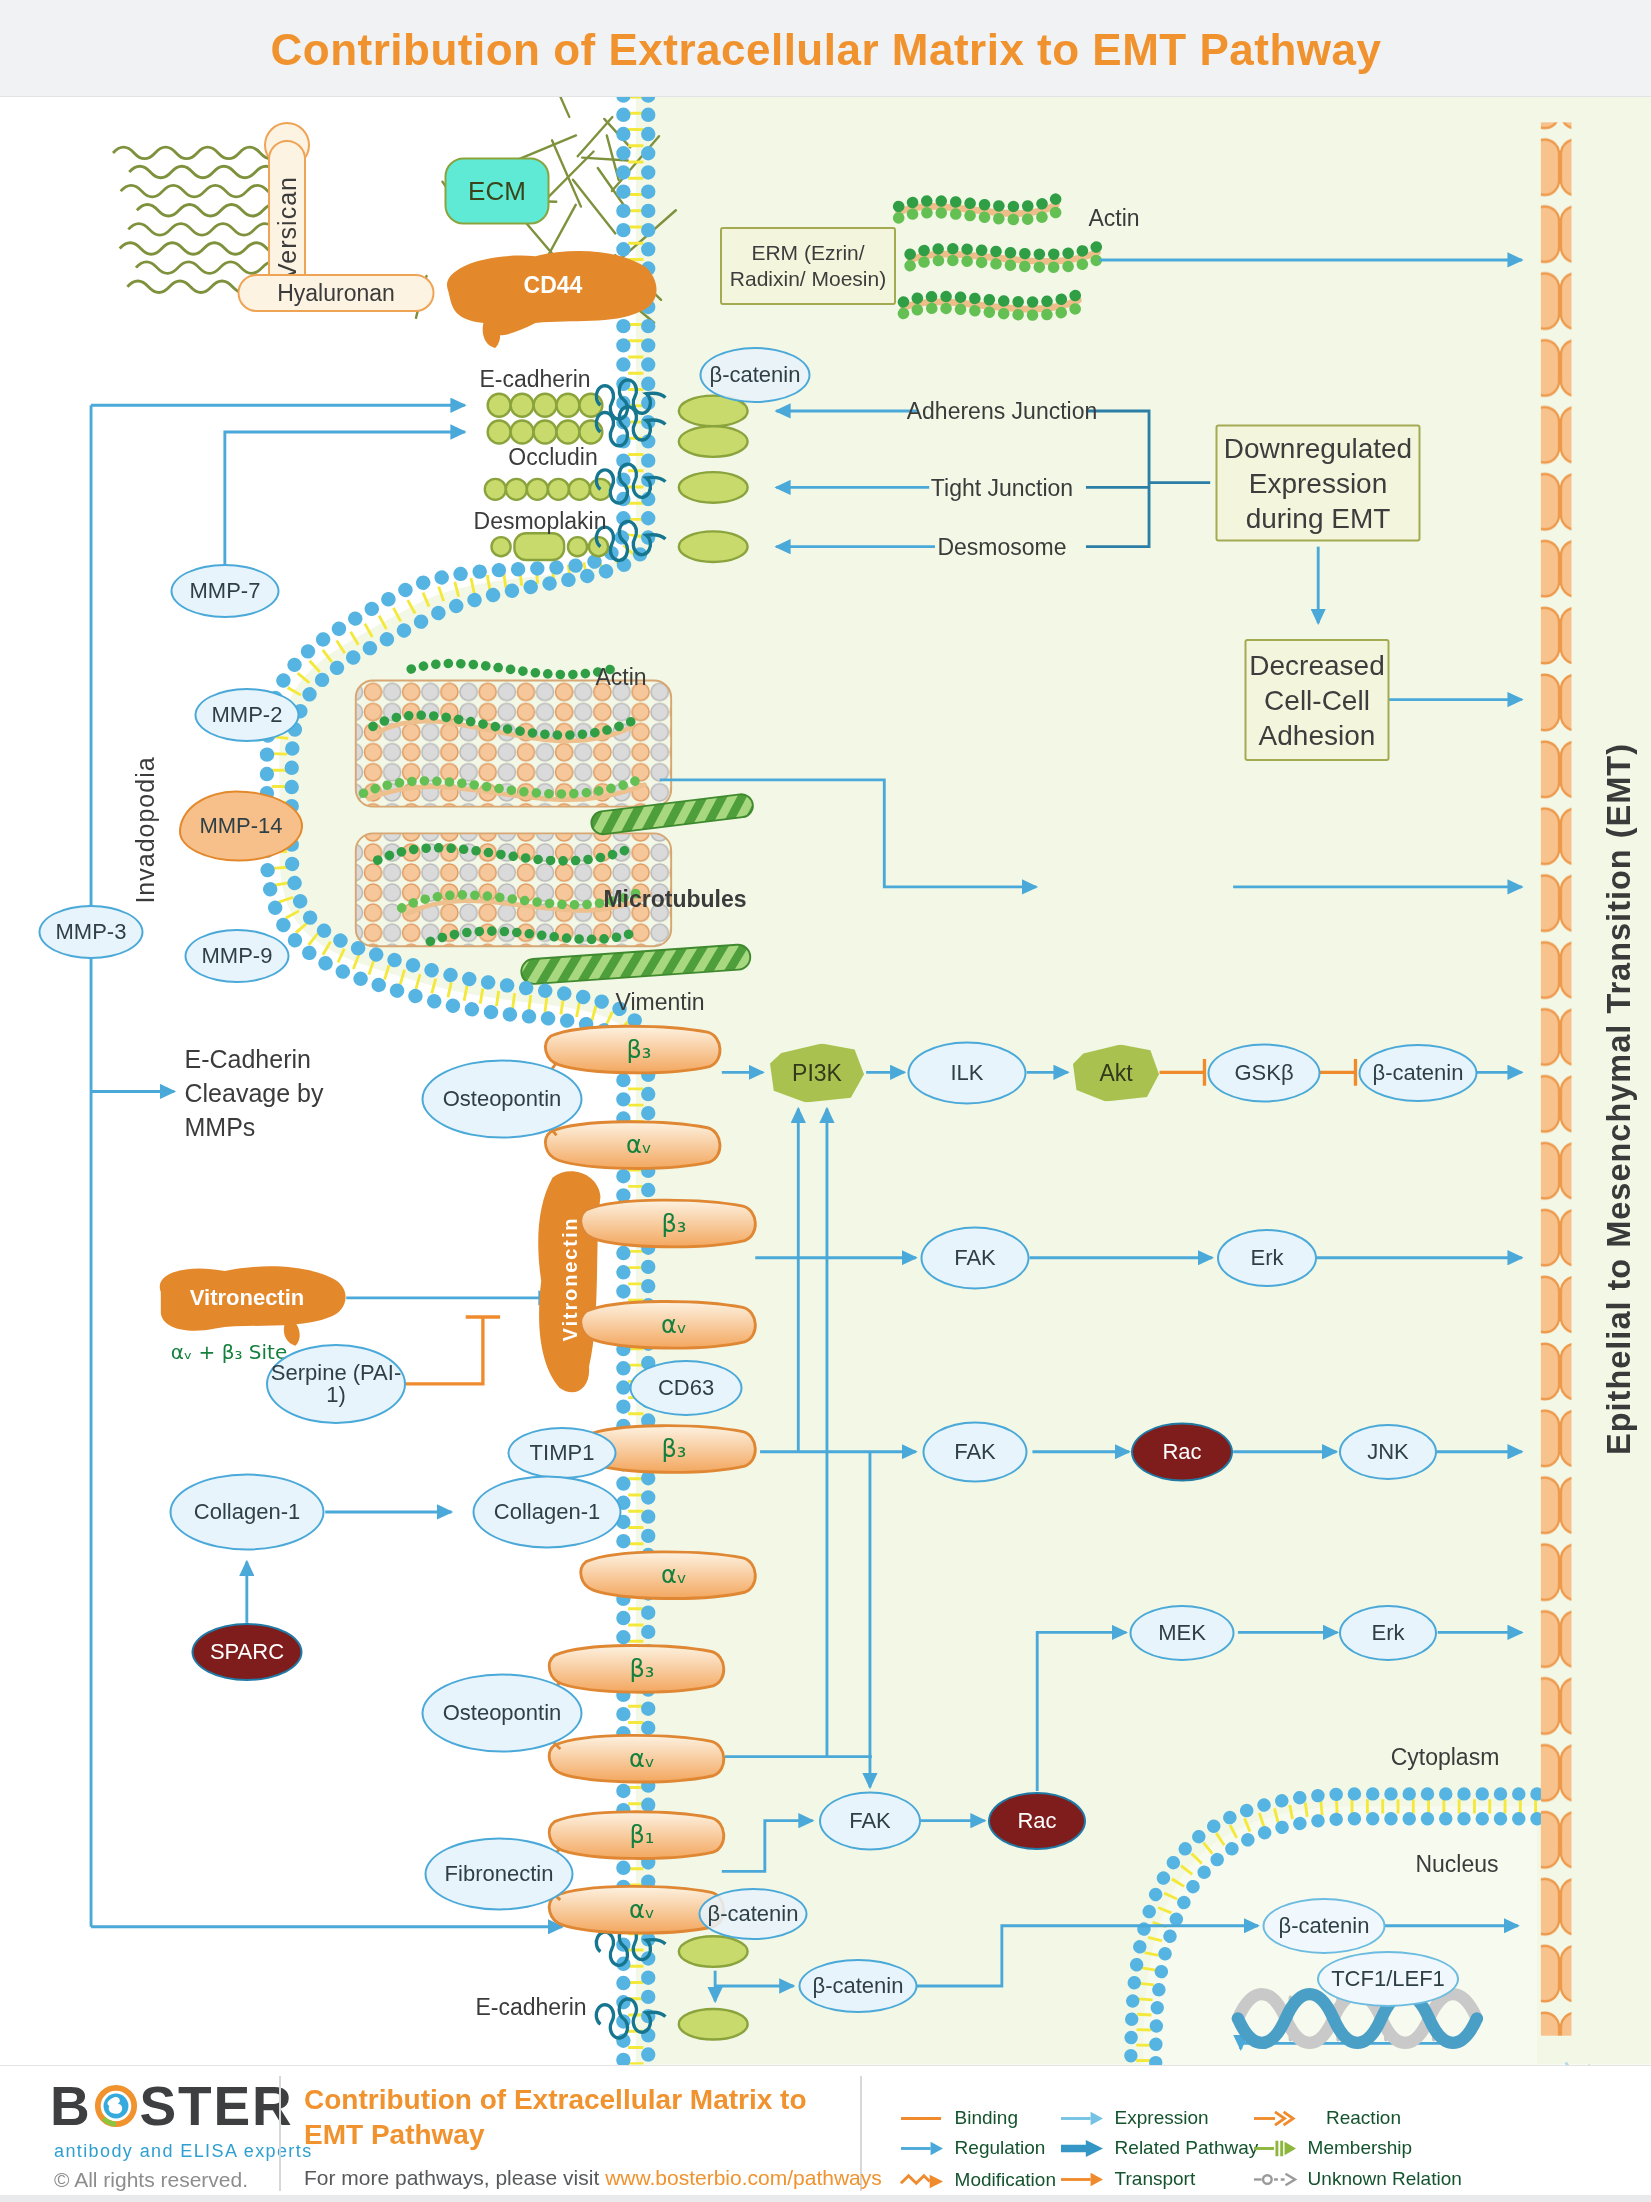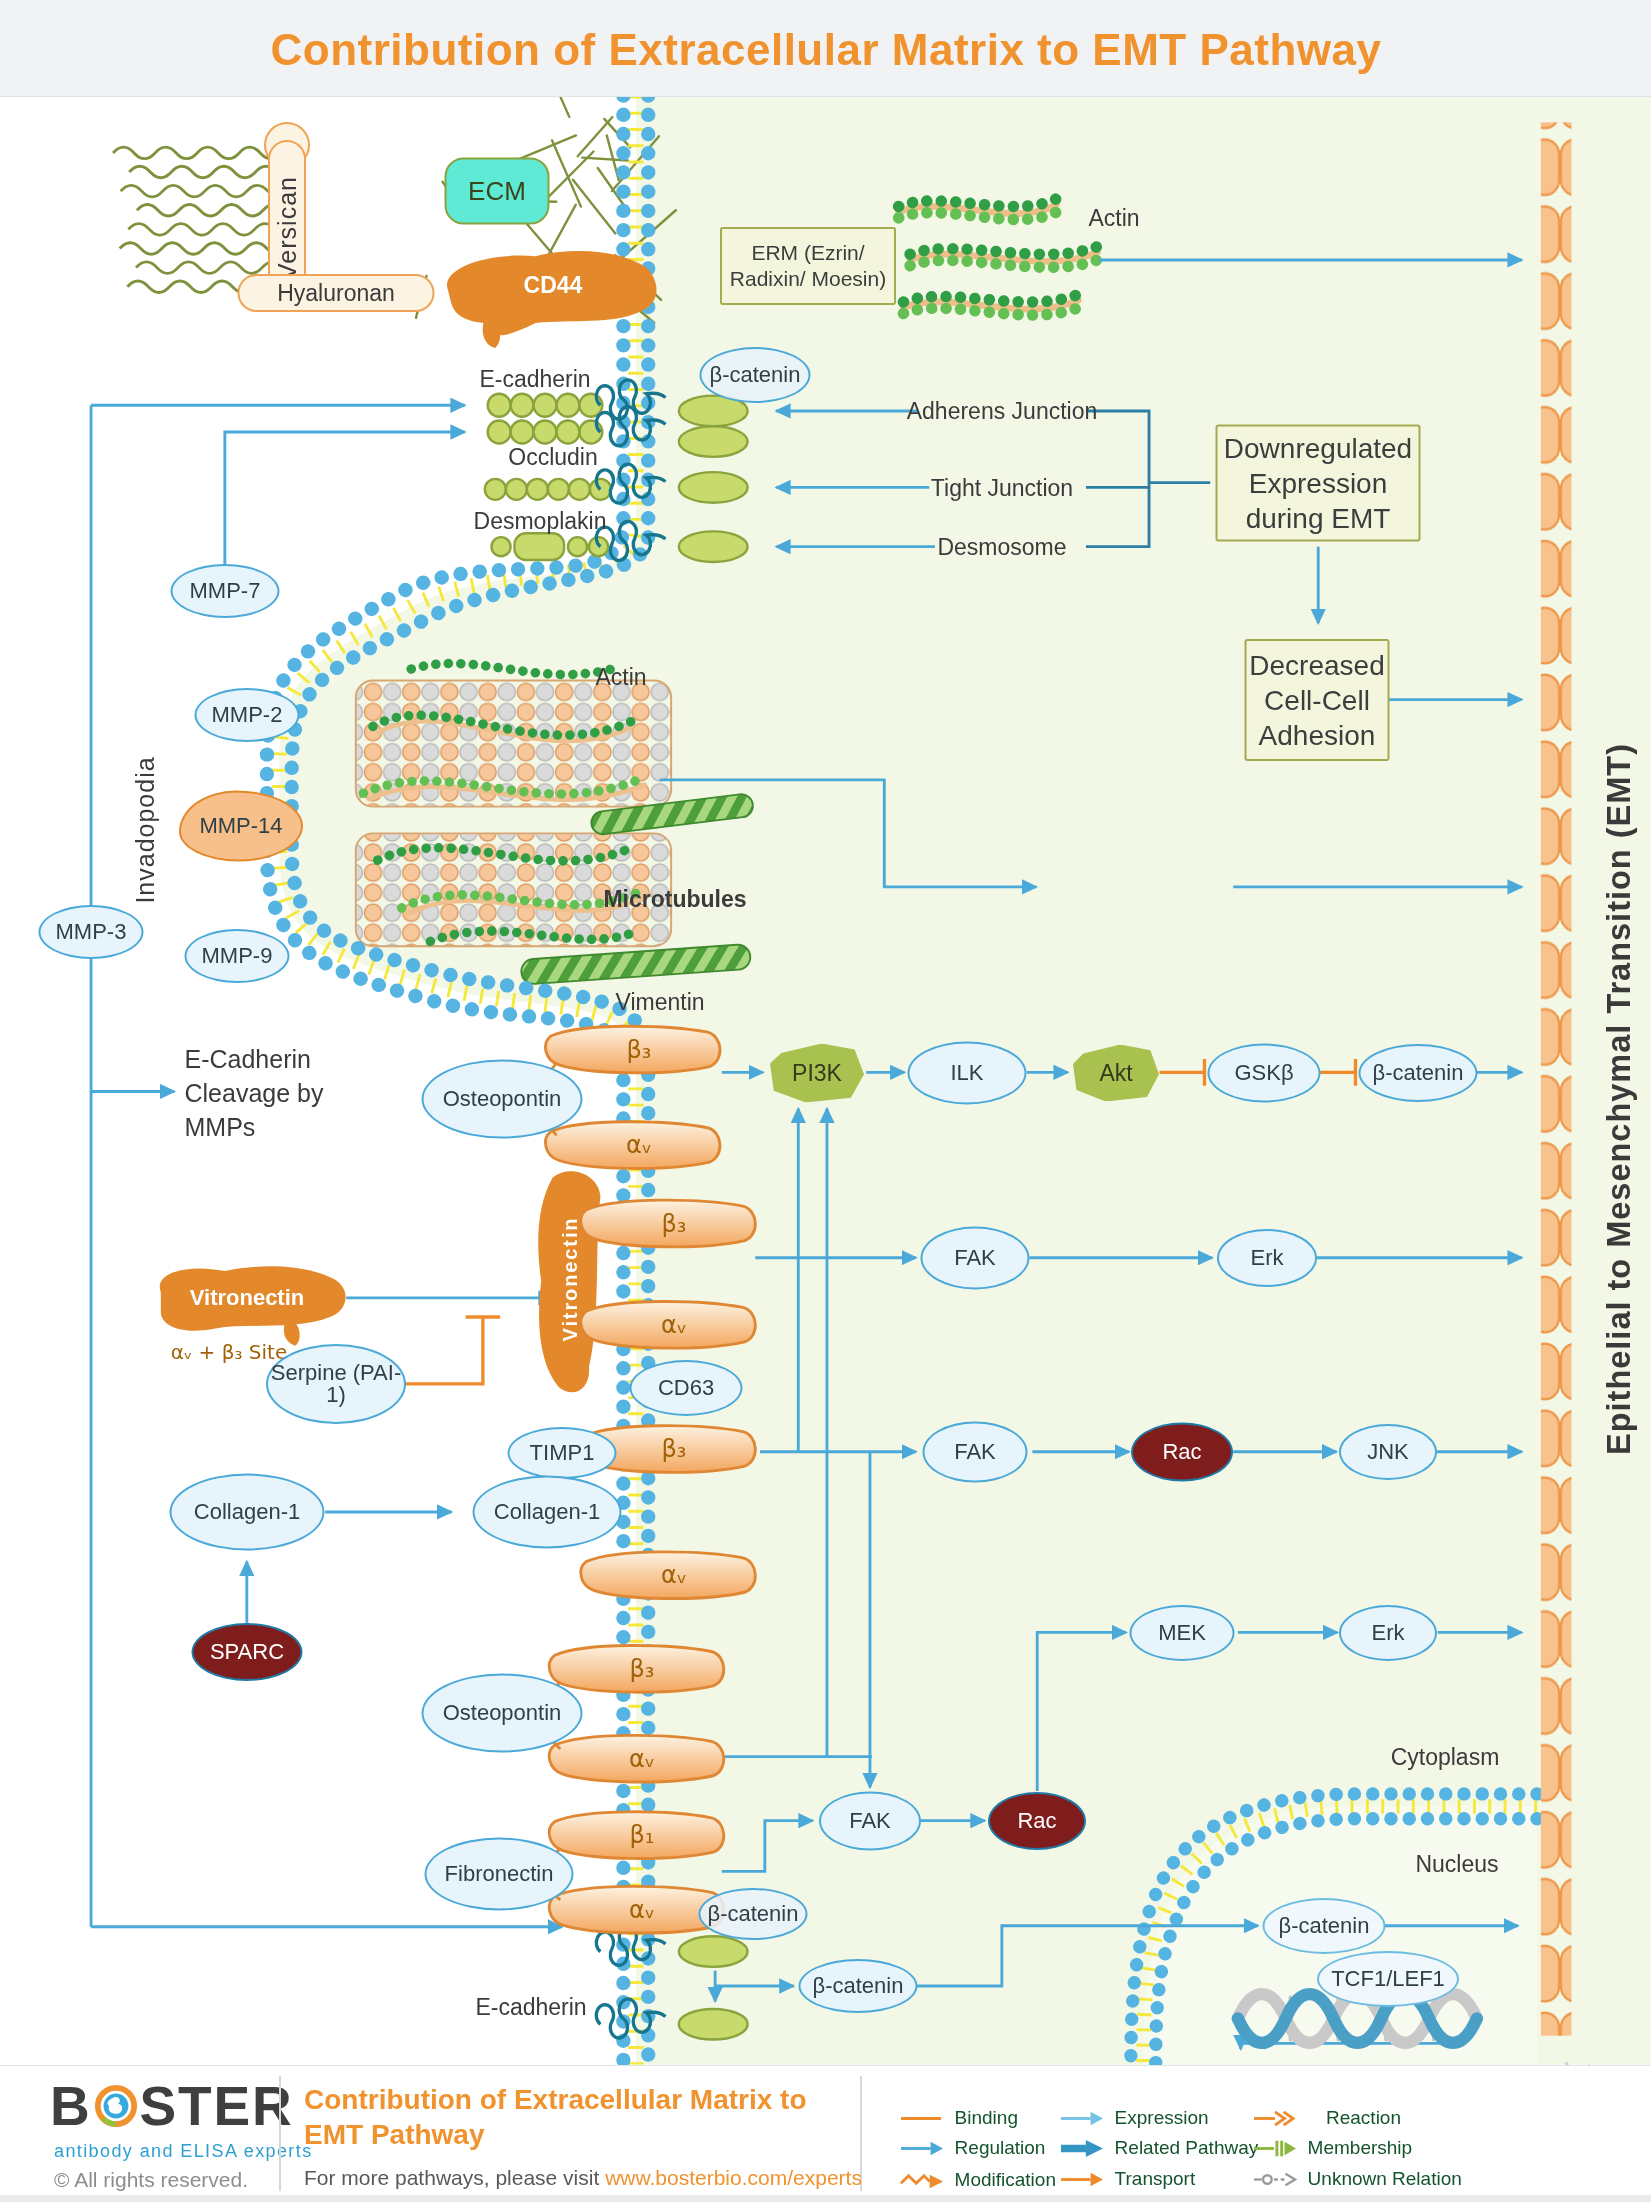--- a/index.html
+++ b/index.html
@@ -26,21 +26,21 @@
        display:flex;align-items:center;justify-content:center;font-size:23px;color:#33391b;}
   .box{position:absolute;transform:translate(-50%,-50%);background:#f3f6dc;border:2.9px solid #a4aa52;
        display:flex;align-items:center;justify-content:center;text-align:center;
        font-size:28px;color:#3d3d3d;padding:5.7px;box-sizing:border-box;border-radius:2.9px;line-height:1.25;}
   .lbl{position:absolute;transform:translate(-50%,-50%);font-size:23px;color:#3b3b3b;white-space:nowrap;}
   .lbl.bold{font-weight:bold;}
   .lbl.white{color:#fff;font-weight:bold;}
   .vlbl{position:absolute;transform:translate(-50%,-50%) rotate(-90deg);font-size:25px;color:#3b3b3b;
         white-space:nowrap;letter-spacing:1px;}
   .sub{position:absolute;transform:translate(-50%,-50%);font-family:"DejaVu Sans",sans-serif;
-       font-size:24px;color:#a16207;white-space:nowrap;}
+       font-size:24px;color:#15803d;white-space:nowrap;}
   .badge{position:absolute;transform:translate(-50%,-50%);background:#5eead4;border:2.9px solid #8aa33c;
        border-radius:19px;display:flex;align-items:center;justify-content:center;font-size:26px;color:#3b4419;}
   .stalk{position:absolute;transform:translate(-50%,-50%);background:#fdf3e2;border:2.9px solid #efa355;box-sizing:border-box;}
   
   .brand{position:absolute;left:50px;top:2074px;display:flex;align-items:center;gap:1.9px;}
   .brand .bt{font-size:55px;font-weight:700;color:#3d3f40;letter-spacing:1.9px;}
   .tagline{position:absolute;left:54px;top:2141px;font-size:18px;color:#2e9fd0;letter-spacing:1.4px;}
   .copyright{position:absolute;left:54px;top:2168px;font-size:21px;color:#8d8d8d;}
   .f-title{position:absolute;left:304px;top:2082px;width:535px;font-size:28px;font-weight:600;color:#f0922e;line-height:1.25;}
   .visit{position:absolute;left:304px;top:2166px;font-size:21px;color:#58595b;}
@@ -406,21 +406,21 @@
     <path d="M10,36 a19,19 0 0 0 13,6" stroke="#8cc63f" stroke-width="5" fill="none"></path>
   </svg>
   <span class="bt">STER</span>
 </div>
 <div class="tagline">antibody and ELISA experts</div>
 <div class="copyright">© All rights reserved.</div>
 <div class="vdiv" style="left:279px;top:2076px;height:115px;"></div>
 <div class="vdiv" style="left:860px;top:2076px;height:115px;"></div>
 <div class="f-title">Contribution of Extracellular Matrix to EMT Pathway</div>
 <div class="visit">
-  <span>For more pathways, please visit </span><a class="lnk" href="#">www.bosterbio.com/experts</a>
+  <span>For more pathways, please visit </span><a class="lnk" href="#">www.bosterbio.com/pathways</a>
 </div>
 
 <div class="leg-item" style="left:899px;top:2107px;">
   <svg width="46" height="21" viewBox="0 0 48 22">
         <line x1="2" y1="11" x2="44" y2="11" stroke="#ef8b2d" stroke-width="3"></line>
       </svg>
   <span>Binding</span>
 </div>
 <div class="leg-item" style="left:899px;top:2137px;">
   <svg width="46" height="21" viewBox="0 0 48 22">

